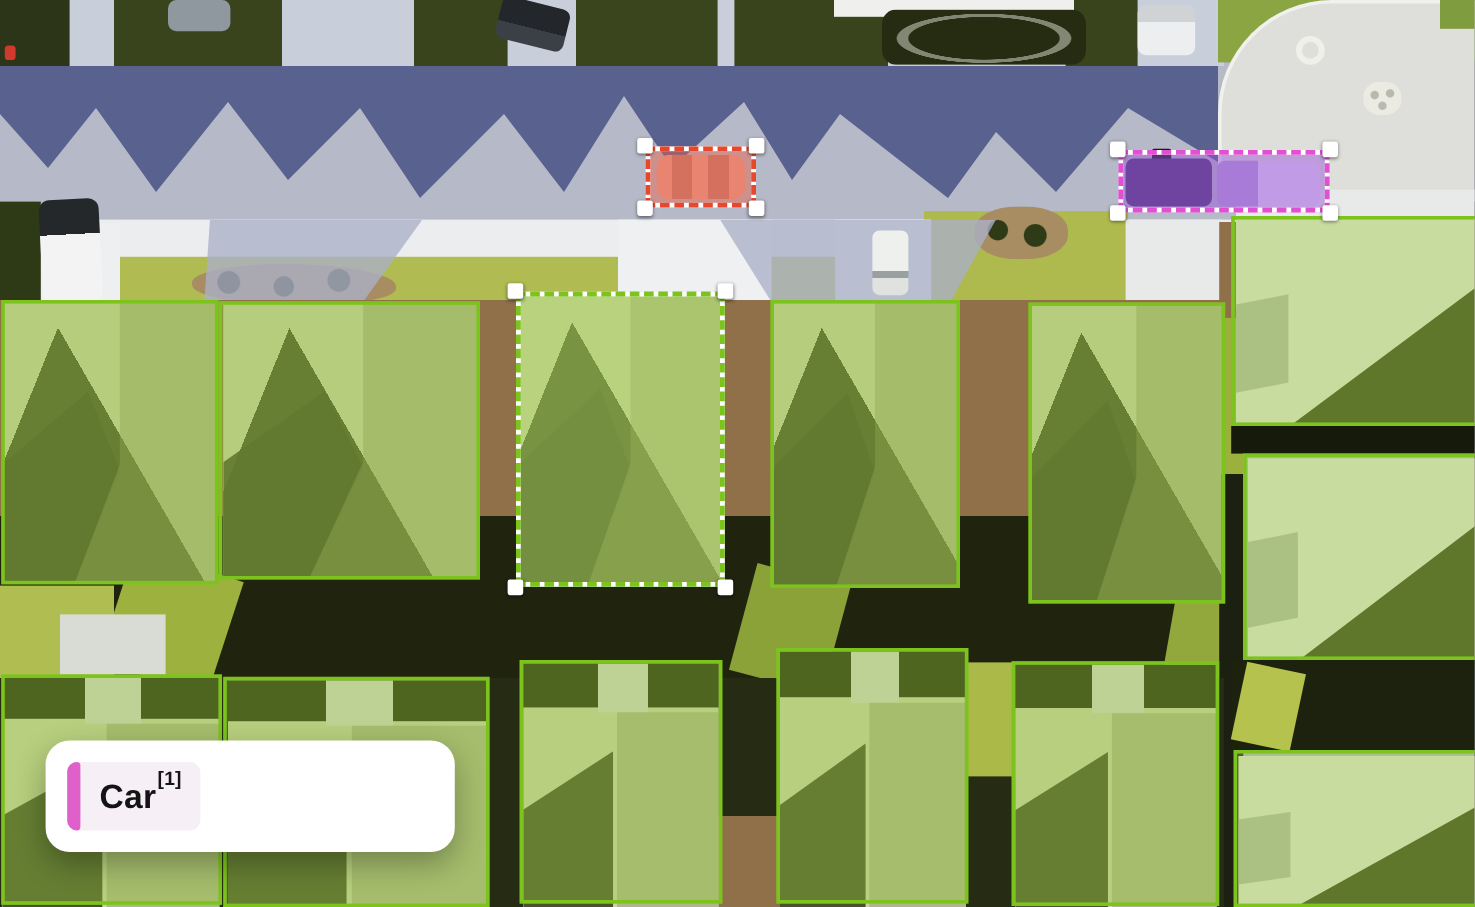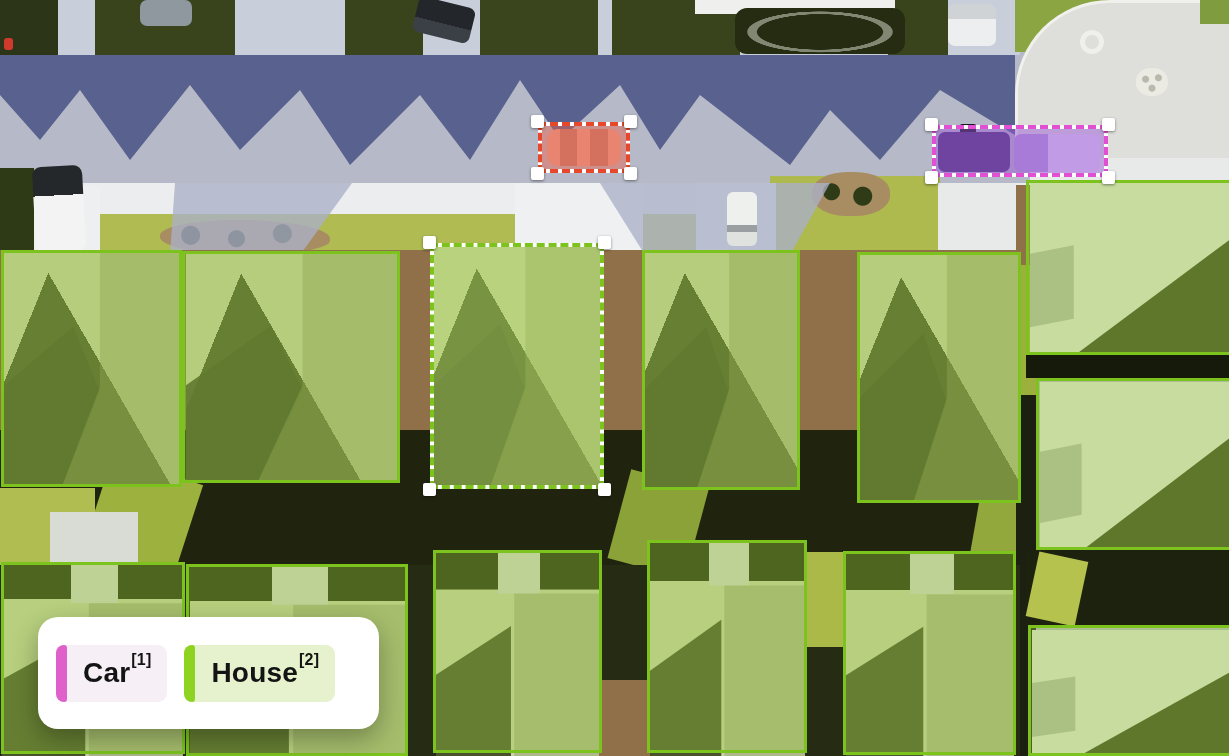--- a/index.html
+++ b/index.html
@@ -41,21 +41,21 @@
   .abox{position:absolute;background:var(--f);}
   .abox.solid{border:3px solid var(--c);}
   .abox.dashed{border:4px solid #ffffff;}
   .abox.dashed::before{content:"";position:absolute;inset:-4px;border:4px dashed var(--c);pointer-events:none;}
   .handle{position:absolute;width:13px;height:13px;background:#fff;border-radius:2px;
           box-shadow:0 1px 3px rgba(0,0,0,.45);z-index:3;}
   .handle.tl{left:-11px;top:-11px}.handle.tr{right:-11px;top:-11px}
   .handle.bl{left:-11px;bottom:-11px}.handle.br{right:-11px;bottom:-11px}
 
   
-  .legend{position:absolute;left:38px;top:617px;width:341px;height:112px;background:#ffffff;
+  .legend{position:absolute;left:38px;top:617px;width:341px;height:93px;background:#ffffff;
           border-radius:20px;box-shadow:0 10px 26px rgba(0,0,0,.30);
           display:flex;align-items:center;padding:0 18px;gap:17px;z-index:10;}
   .chip{position:relative;height:57px;border-radius:9px;display:flex;align-items:center;
         padding:0 16px 0 27px;color:#141414;font-weight:700;font-size:28px;letter-spacing:.2px;}
   .chip .bar{position:absolute;left:0;top:0;bottom:0;width:11px;border-radius:8px 3px 3px 8px;}
   .chip .hotkey{font-size:16px;font-weight:700;align-self:flex-start;margin-top:6px;margin-left:1px;}
 </style>
 </head>
 <body>
 
@@ -188,21 +188,15 @@
       </div>
     </div>
 
   <div class="legend">
     <div class="chip">
       <span class="bar" style="background-color: rgb(223, 95, 203);"></span>
       <span style="position: absolute; inset: 0px; border-radius: 9px; z-index: -1; background-color: rgb(246, 240, 246);"></span>
       <span>Car</span>
       <span class="hotkey">[1]</span>
     </div>
-    <div class="chip">
-      <span class="bar" style="background-color: rgb(142, 211, 33);"></span>
-      <span style="position: absolute; inset: 0px; border-radius: 9px; z-index: -1; background-color: rgb(230, 242, 205);"></span>
-      <span>House</span>
-      <span class="hotkey">[2]</span>
-    </div>
   </div>
 
 </div>
 
 </body></html>

